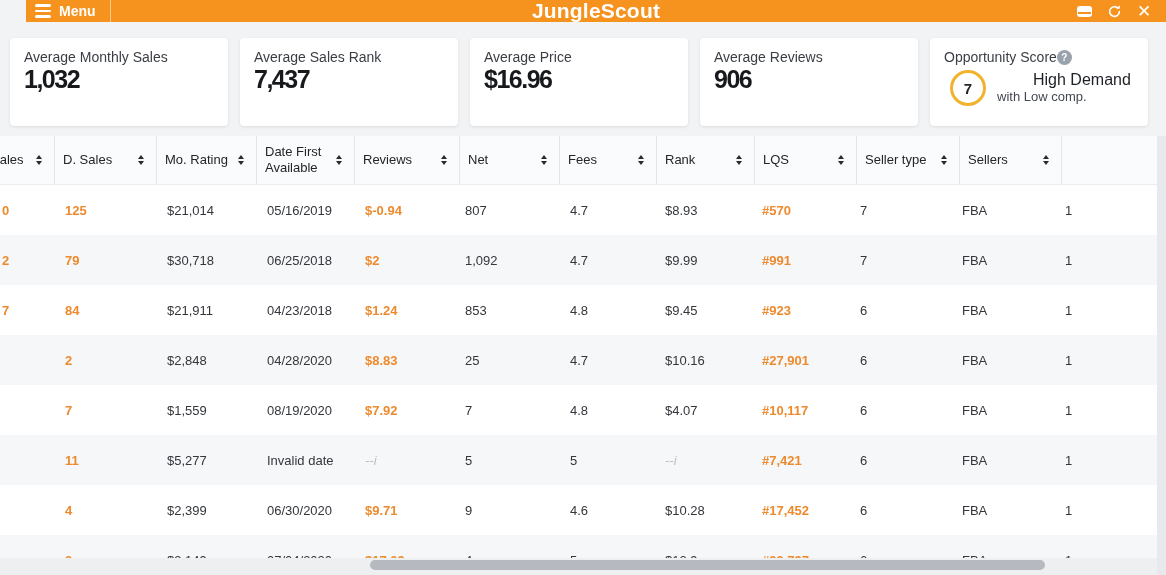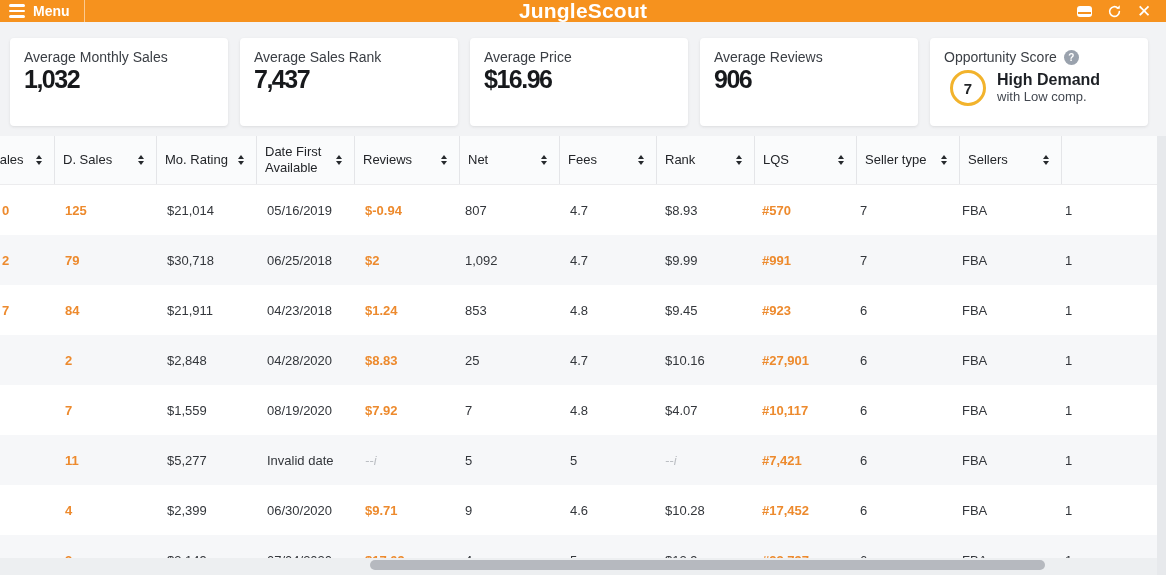--- a/index.html
+++ b/index.html
@@ -13,20 +13,21 @@
   }
 
   
   .titlebar {
     position: relative;
     height: 22px;
     background: #f6921e;
     display: flex;
     align-items: center;
     color: #fff;
+    margin-left: 26px;
   }
   .menu-btn {
     display: flex; align-items: center; gap: 8px;
     background: none; border: none; color: #fff;
     padding: 0 14px 0 9px; height: 100%;
     font-family: inherit; font-size: 14px; font-weight: 700;
     cursor: pointer;
   }
   .hamburger { display: flex; flex-direction: column; gap: 3px; }
   .hamburger i { display:block; width: 16px; height: 2.5px; background:#fff; border-radius:2px; }
@@ -47,35 +48,35 @@
   
   .stats { padding: 16px 0 0 10px; height: 114px; display: flex; gap: 12px; }
   .card {
     width: 218px; height: 88px; background: #fff; border-radius: 4px;
     box-shadow: 0 1px 3px rgba(25,28,33,.10);
     padding: 11px 14px;
   }
   .card-label { font-size: 14px; color: #3a3e44; }
   .card-value { font-size: 25px; font-weight: 700; letter-spacing: -1.5px; color: #17191c; line-height: 1.15; }
 
-  .opp-label-row { display: flex; align-items: center; gap: 7px; }
+  .opp-label-row { display: flex; align-items: center; }
   .help-icon {
     width: 15px; height: 15px; border-radius: 50%;
     background: #9aa2ad; color: #fff; border: none; cursor: pointer;
     font-size: 10px; font-weight: 700; line-height: 15px; text-align: center;
     display: inline-block; font-family: inherit;
   }
   .opp-row { display: flex; align-items: center; gap: 11px; margin-top: 5px; padding-left: 6px; }
   .score-circle {
     width: 36px; height: 36px; border-radius: 50%;
     border: 3px solid #f2b32c; background: #fff;
     display: flex; align-items: center; justify-content: center;
     font-size: 15px; font-weight: 700; color: #232629;
   }
-  .opp-headline { font-size: 16px; font-weight: 700; color: #1d2025; line-height: 1.1; }
+  .opp-headline { font-size: 16px; font-weight: 400; color: #1d2025; line-height: 1.1; margin-left: 36px; }
   .opp-subline  { font-size: 13px; color: #434850; line-height: 1.2; }
 
   
   .table-wrap {
     position: absolute; left: 0; top: 136px; width: 1157px; height: 439px;
     overflow: hidden; background: #fff;
   }
   .table { width: 1197px; margin-left: -40px; }
   .thead { display: flex; height: 49px; background: #fafbfc; border-bottom: 1px solid #ececee; }
   .th {

